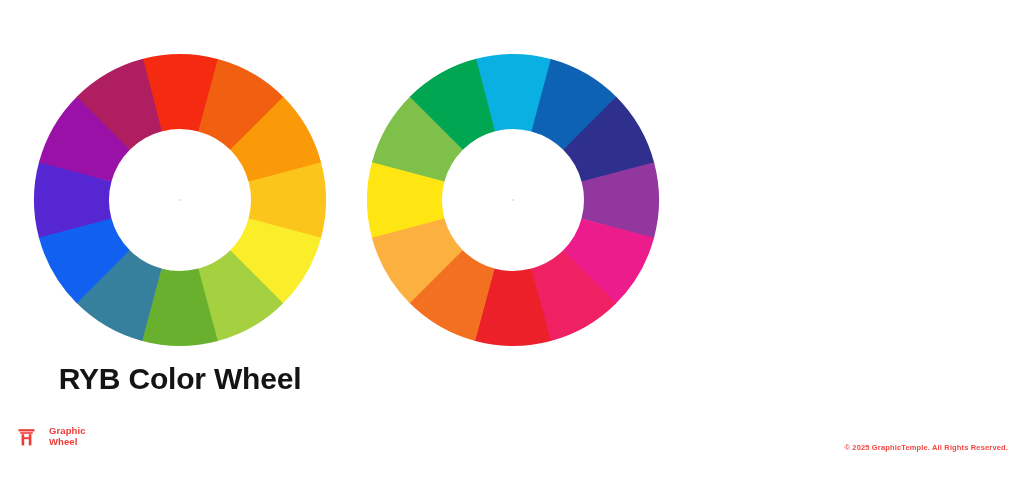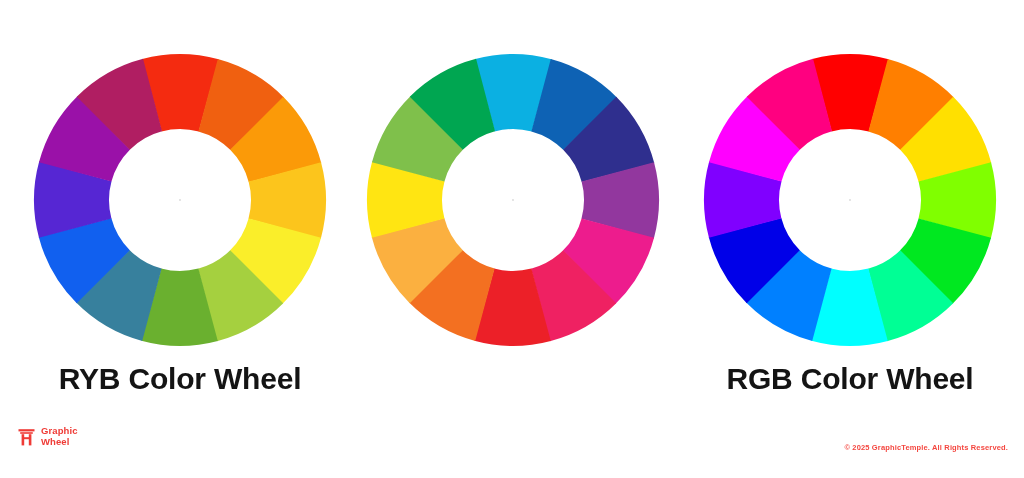--- a/index.html
+++ b/index.html
@@ -67,21 +67,21 @@
     right: 0;
     bottom: 0;
     height: 58px;
   }
   .brand {
     position: absolute;
     left: 18px;
     top: 6px;
     display: flex;
     align-items: center;
-    gap: 6px;
+    gap: 14px;
   }
   .brand-mark {
     width: 17px;
     height: 18px;
     display: block;
   }
   .brand-text {
     font-size: 9.5px;
     line-height: 10.5px;
     font-weight: 700;
@@ -145,42 +145,20 @@
               <path d="M 44.76 251.24 A 146 146 0 0 1 6.75 184.93 L 79.31 165.96 A 71 71 0 0 0 97.80 198.20 Z" fill="#FBB040"></path>
               <path d="M 6.97 185.79 A 146 146 0 0 1 7.21 109.35 L 79.53 129.21 A 71 71 0 0 0 79.42 166.38 Z" fill="#FFE512"></path>
               <path d="M 6.97 110.21 A 146 146 0 0 1 45.39 44.13 L 98.10 97.49 A 71 71 0 0 0 79.42 129.62 Z" fill="#7FC04B"></path>
               <path d="M 44.76 44.76 A 146 146 0 0 1 111.07 6.75 L 130.04 79.31 A 71 71 0 0 0 97.80 97.80 Z" fill="#00A651"></path>
               <circle cx="148" cy="148" r="0.9" fill="#d9d9d9"></circle>
             </g>
         </svg>
       </div>
     </div>
 
-    <div class="wheel-block w2">
-      <div class="wheel-svg-wrap">
-        <svg class="wheel-svg" viewBox="0 0 296 296">
-          <g>
-              <path d="M 110.21 6.97 A 146 146 0 0 1 186.65 7.21 L 166.79 79.53 A 71 71 0 0 0 129.62 79.42 Z" fill="#FF0000"></path>
-              <path d="M 185.79 6.97 A 146 146 0 0 1 251.87 45.39 L 198.51 98.10 A 71 71 0 0 0 166.38 79.42 Z" fill="#FF7F00"></path>
-              <path d="M 251.24 44.76 A 146 146 0 0 1 289.25 111.07 L 216.69 130.04 A 71 71 0 0 0 198.20 97.80 Z" fill="#FFE000"></path>
-              <path d="M 289.03 110.21 A 146 146 0 0 1 288.79 186.65 L 216.47 166.79 A 71 71 0 0 0 216.58 129.62 Z" fill="#80FF00"></path>
-              <path d="M 289.03 185.79 A 146 146 0 0 1 250.61 251.87 L 197.90 198.51 A 71 71 0 0 0 216.58 166.38 Z" fill="#00E820"></path>
-              <path d="M 251.24 251.24 A 146 146 0 0 1 184.93 289.25 L 165.96 216.69 A 71 71 0 0 0 198.20 198.20 Z" fill="#00FF95"></path>
-              <path d="M 185.79 289.03 A 146 146 0 0 1 109.35 288.79 L 129.21 216.47 A 71 71 0 0 0 166.38 216.58 Z" fill="#00FFFF"></path>
-              <path d="M 110.21 289.03 A 146 146 0 0 1 44.13 250.61 L 97.49 197.90 A 71 71 0 0 0 129.62 216.58 Z" fill="#0080FF"></path>
-              <path d="M 44.76 251.24 A 146 146 0 0 1 6.75 184.93 L 79.31 165.96 A 71 71 0 0 0 97.80 198.20 Z" fill="#0000E8"></path>
-              <path d="M 6.97 185.79 A 146 146 0 0 1 7.21 109.35 L 79.53 129.21 A 71 71 0 0 0 79.42 166.38 Z" fill="#8000FF"></path>
-              <path d="M 6.97 110.21 A 146 146 0 0 1 45.39 44.13 L 98.10 97.49 A 71 71 0 0 0 79.42 129.62 Z" fill="#FF00FF"></path>
-              <path d="M 44.76 44.76 A 146 146 0 0 1 111.07 6.75 L 130.04 79.31 A 71 71 0 0 0 97.80 97.80 Z" fill="#FF0080"></path>
-              <circle cx="148" cy="148" r="0.9" fill="#d9d9d9"></circle>
-            </g>
-        </svg>
-      </div>
-      <div class="wheel-title">RGB Color Wheel</div>
-    </div>
 
   </div>
 
   <div class="footer">
     <div class="brand">
       <svg class="brand-mark" viewBox="0 0 17 18">
         <rect x="0.5" y="1.2" width="16" height="2.2" fill="#ef3b36"></rect>
         <rect x="2.2" y="4.2" width="12.6" height="1.6" fill="#ef3b36"></rect>
         <rect x="3.6" y="6.2" width="2.6" height="11.2" fill="#ef3b36"></rect>
         <rect x="10.8" y="6.2" width="2.6" height="11.2" fill="#ef3b36"></rect>

